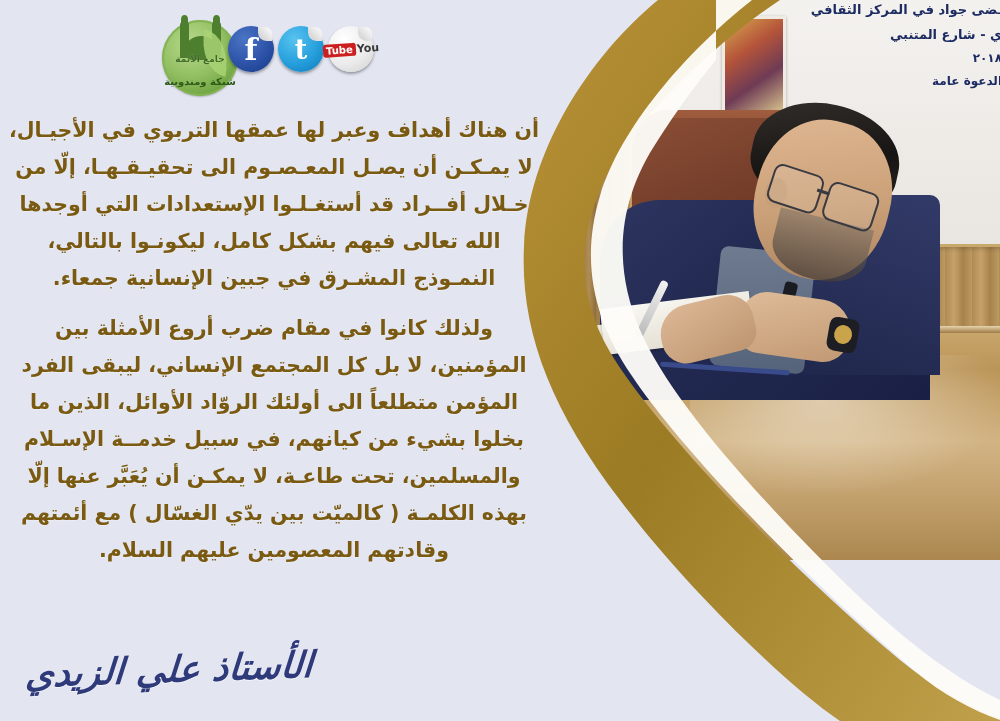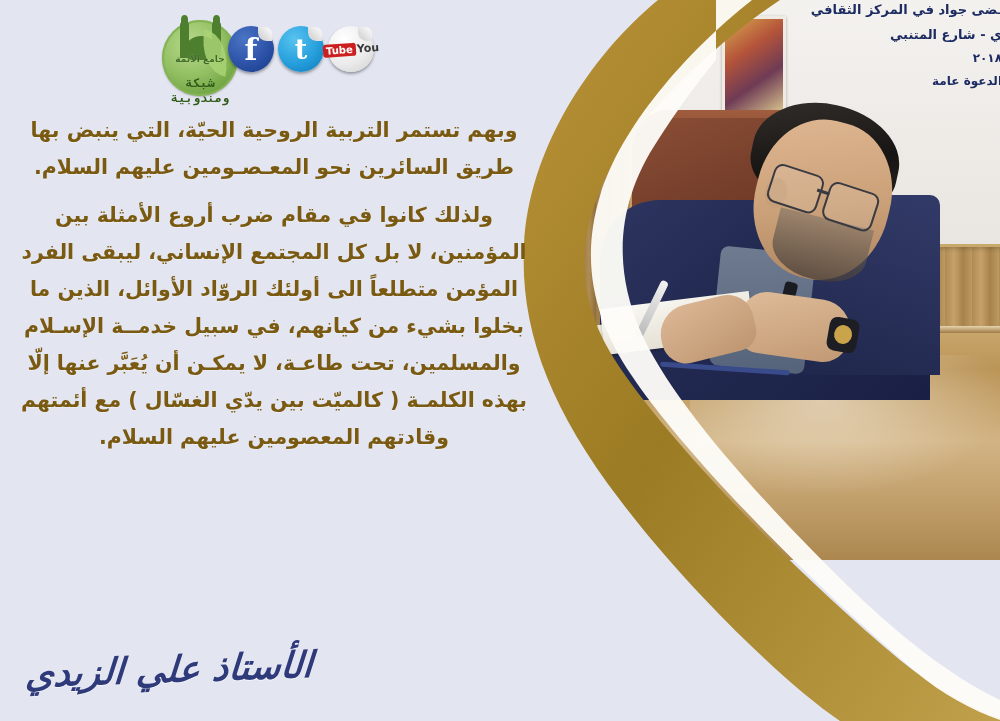--- a/index.html
+++ b/index.html
@@ -224,21 +224,21 @@
     position:absolute;left:44px;top:18px;width:30px;height:42px;
     background:#a9d474;border-radius:0 100% 0 100%;transform:rotate(12deg);opacity:.85;
   }
   .emblem .arab{
     position:absolute;left:0;top:40px;width:88px;text-align:center;
     font-size:9px;color:#3e6b22;font-weight:bold;line-height:1.25;
     text-shadow:0 0 1px rgba(255,255,255,.4);
   }
   .emblem .arc{
     position:absolute;left:0;top:62px;width:88px;text-align:center;
-    font-size:12px;color:#2f5a18;font-weight:bold;font-family:Liberation Mono, monospace;
+    font-size:10px;color:#2f5a18;font-weight:bold;
   }
   .social{
     position:absolute;left:78px;top:24px;width:150px;height:50px;
   }
   .sico{
     position:absolute;top:0;width:46px;height:46px;border-radius:50%;
     box-shadow:0 2px 3px rgba(0,0,0,.35);
     display:flex;align-items:center;justify-content:center;
     font-weight:bold;color:#fff;
   }
@@ -400,21 +400,21 @@
           <span class="yt-you">You</span>
           <span class="yt-tube">Tube</span>
         </span>
         <span class="curl"></span>
       </div>
     </div>
 
   </div>
 
   <div class="copy">
-    <p class="para">وبهم تستمر التربية الروحية الحيّة، التي ينبض بها طريق السائرين نحو المعـصـومين عليهم السلام.</p>
+    <p class="para p1">أن هناك أهداف وعبر لها عمقها التربوي في الأجيـال، لا يمـكـن أن يصـل  المعـصـوم الى تحقيـقـهـا،  إلّا من خـلال أفــراد قد أستغـلـوا الإستعدادات التي أوجدها الله تعالى فيهم بشكل كامل، ليكونـوا بالتالي، النمـوذج المشـرق في جبين الإنسانية جمعاء.</p>
     <div class="gap"></div>
     <p class="para">ولذلك كانوا في مقام ضرب أروع الأمثلة بين المؤمنين، لا بل كل المجتمع الإنساني، ليبقى الفرد المؤمن متطلعاً الى أولئك الروّاد الأوائل، الذين ما بخلوا بشيء من كيانهم، في سبيل خدمــة الإسـلام والمسلمين، تحت طاعـة، لا يمكـن أن يُعَبَّر عنها إلّا بهذه الكلمـة ( كالميّت بين يدّي الغسّال ) مع أئمتهم وقادتهم المعصومين عليهم السلام.</p>
   </div>
 
   <div class="sig">
     <span class="sig-text">الأستاذ علي الزيدي</span>
   </div>
 
 </div>
 

